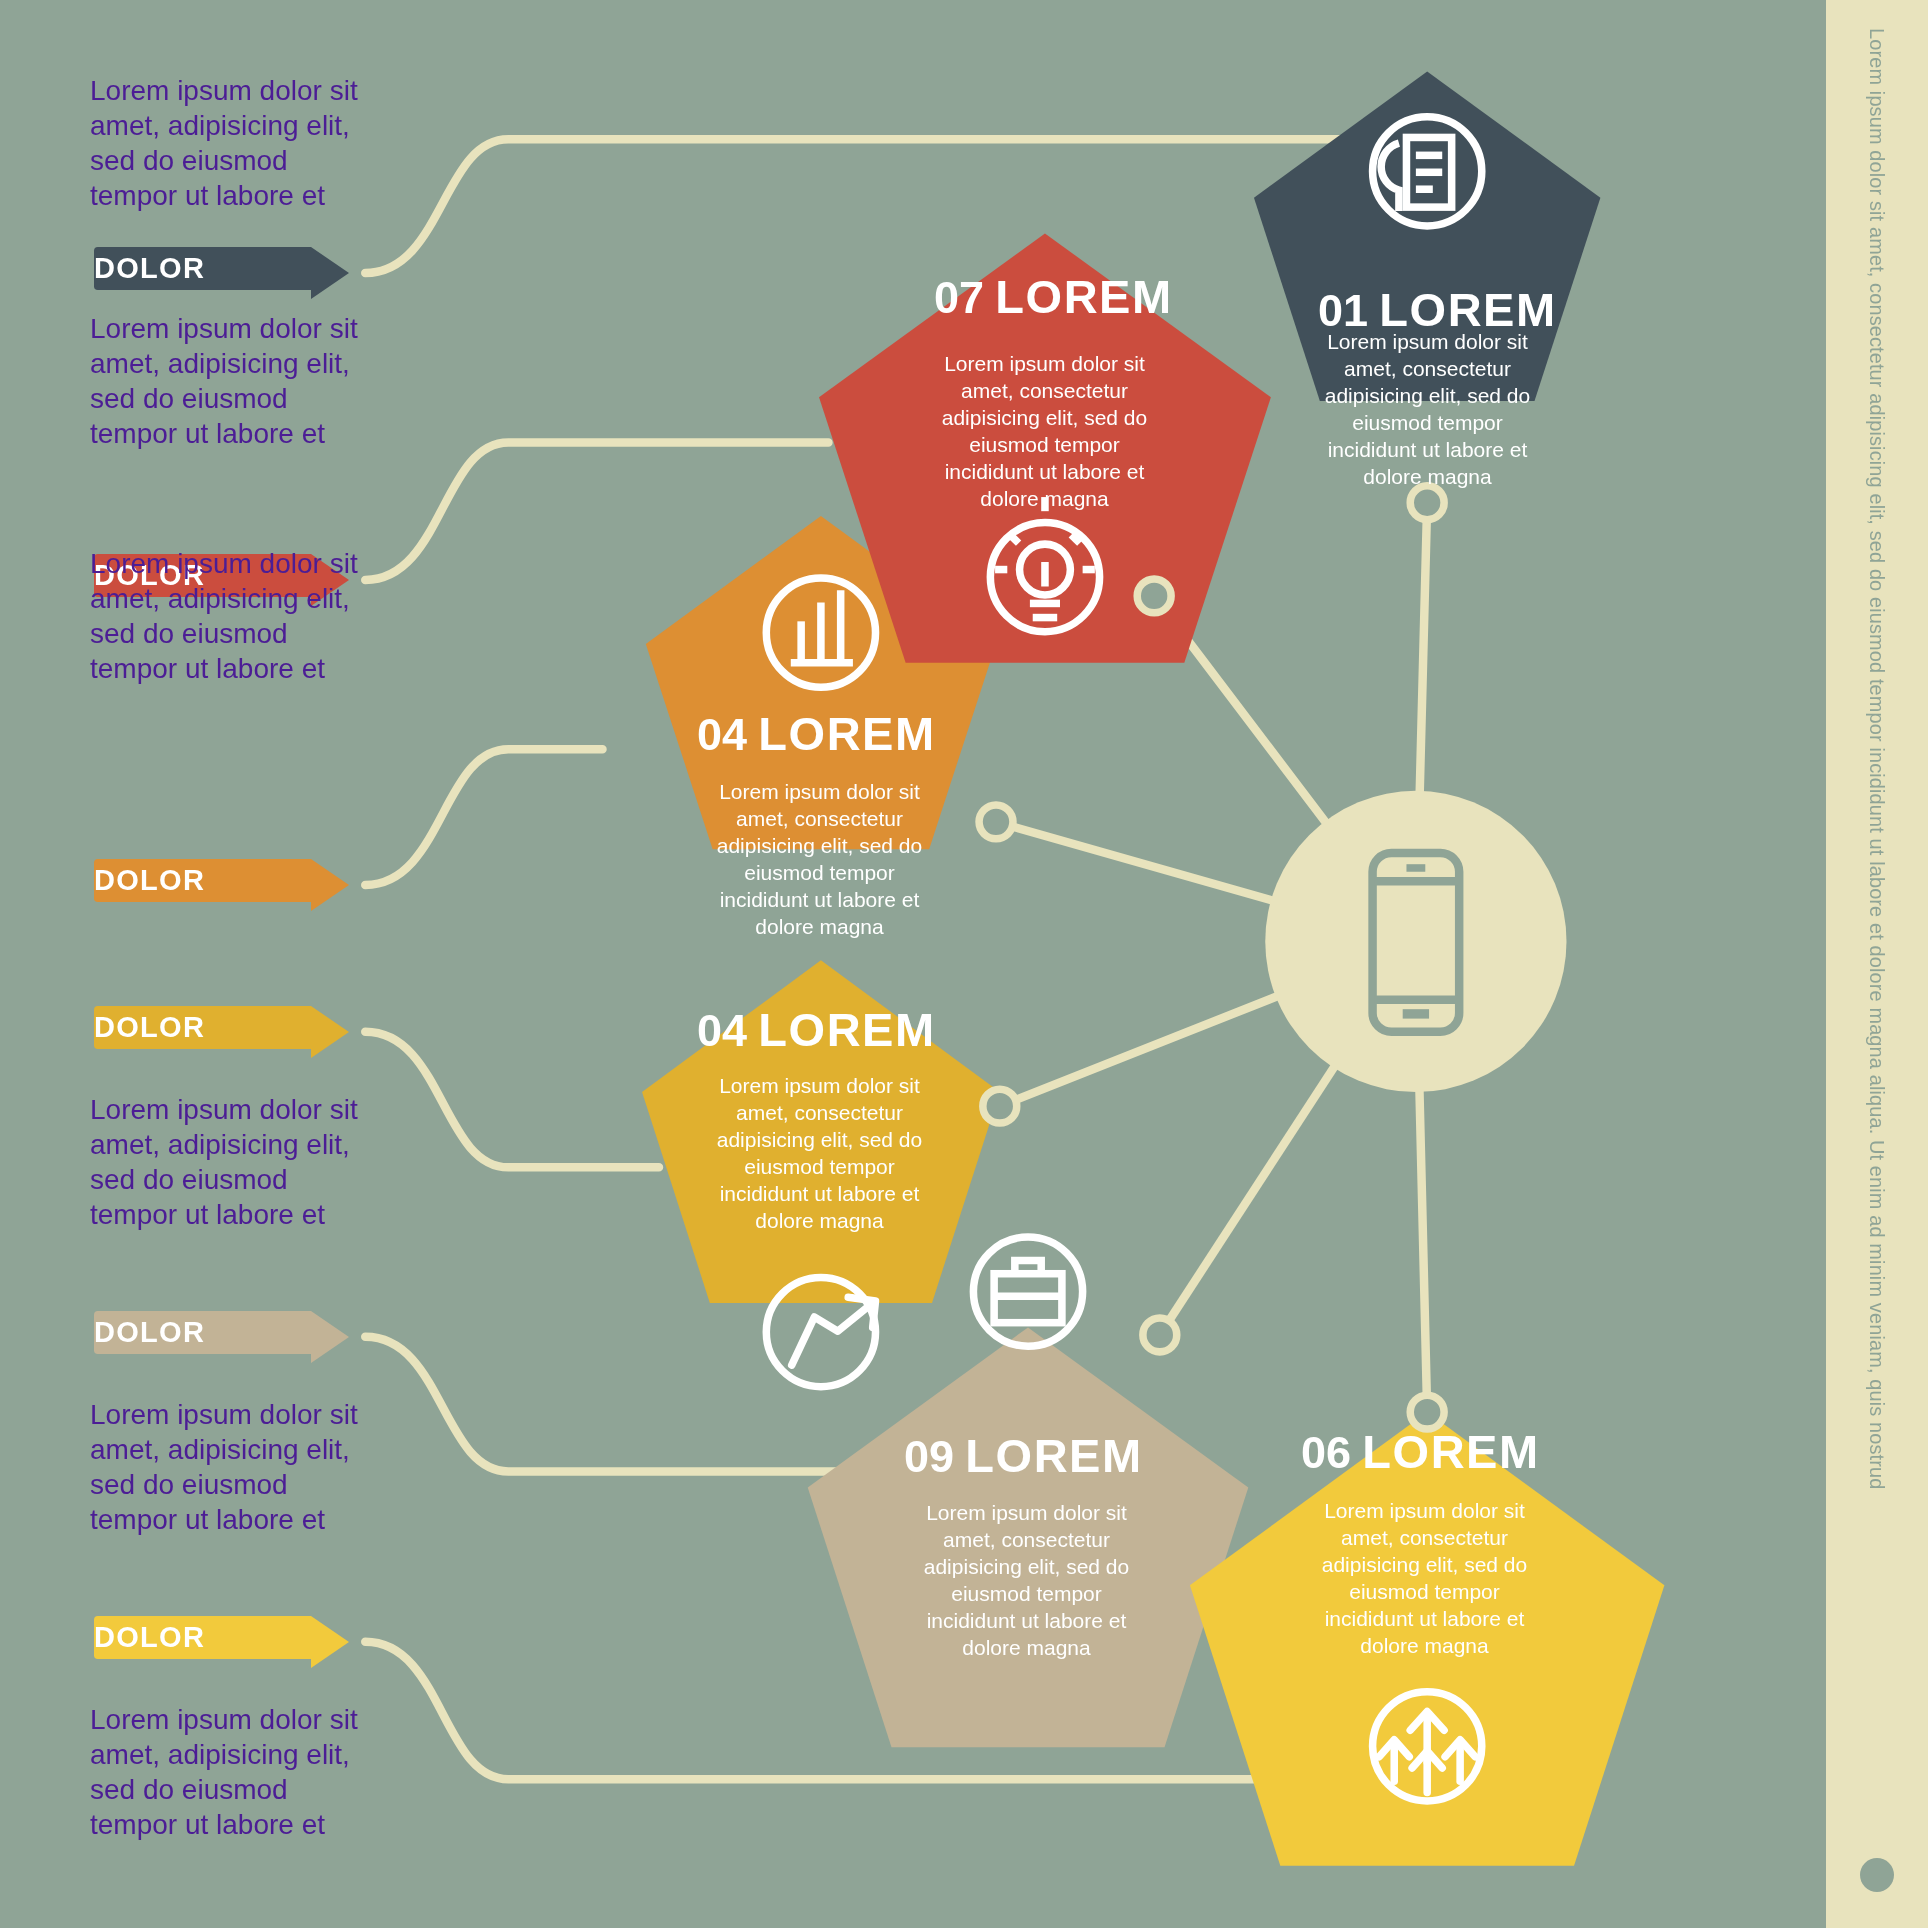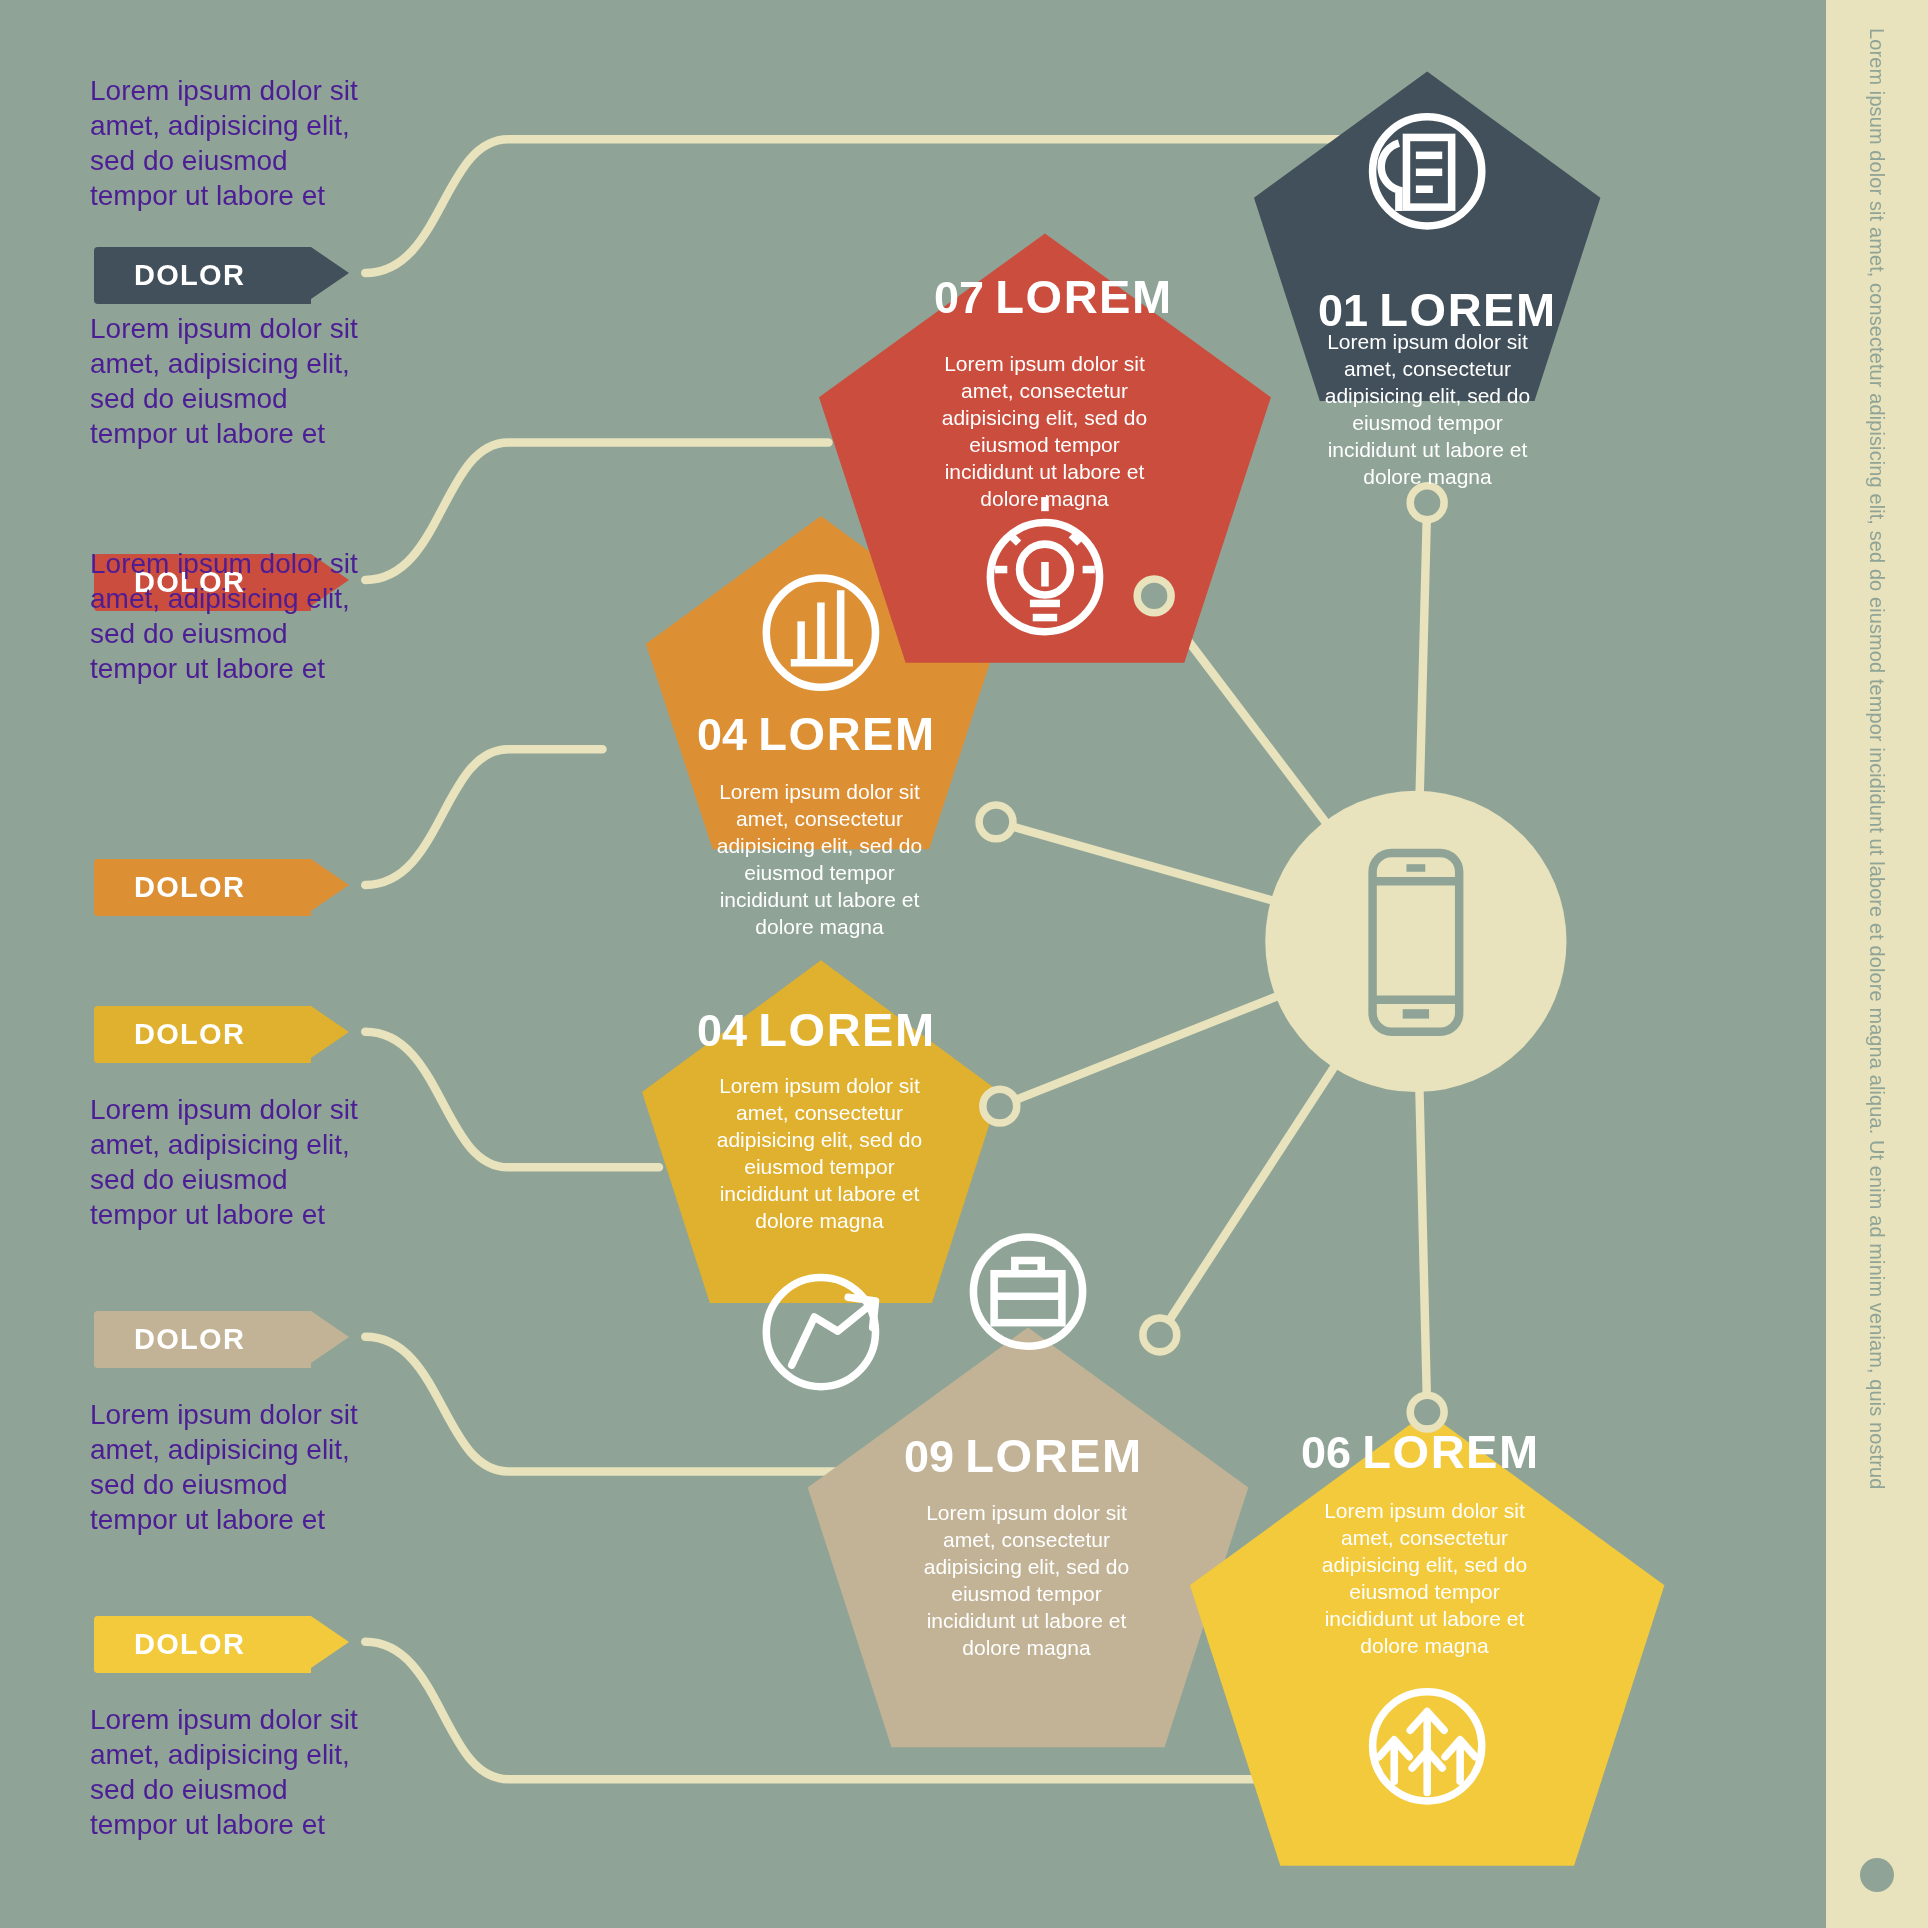--- a/index.html
+++ b/index.html
@@ -40,25 +40,24 @@
   .left-text{
     position:absolute;
     width:282px;
     color:#4c1d95;
     font-size:28px;
     line-height:35px;
     font-family:"Liberation Sans", sans-serif;
   }
   .dolor-tag{
     position:absolute;
-    height:57px;
+    height:43px;
     width:217px;
     display:flex;align-items:center;
     box-sizing:border-box;
-    padding-left:40px;
     color:#ffffff;
     font-size:29px;
     font-weight:bold;
     letter-spacing:1.3px;
     border-radius:3.8px 0 0 3.8px;
   }
   .dolor-tag .tip{
     position:absolute;
     left:100%;top:0;
     width:0;height:0;

